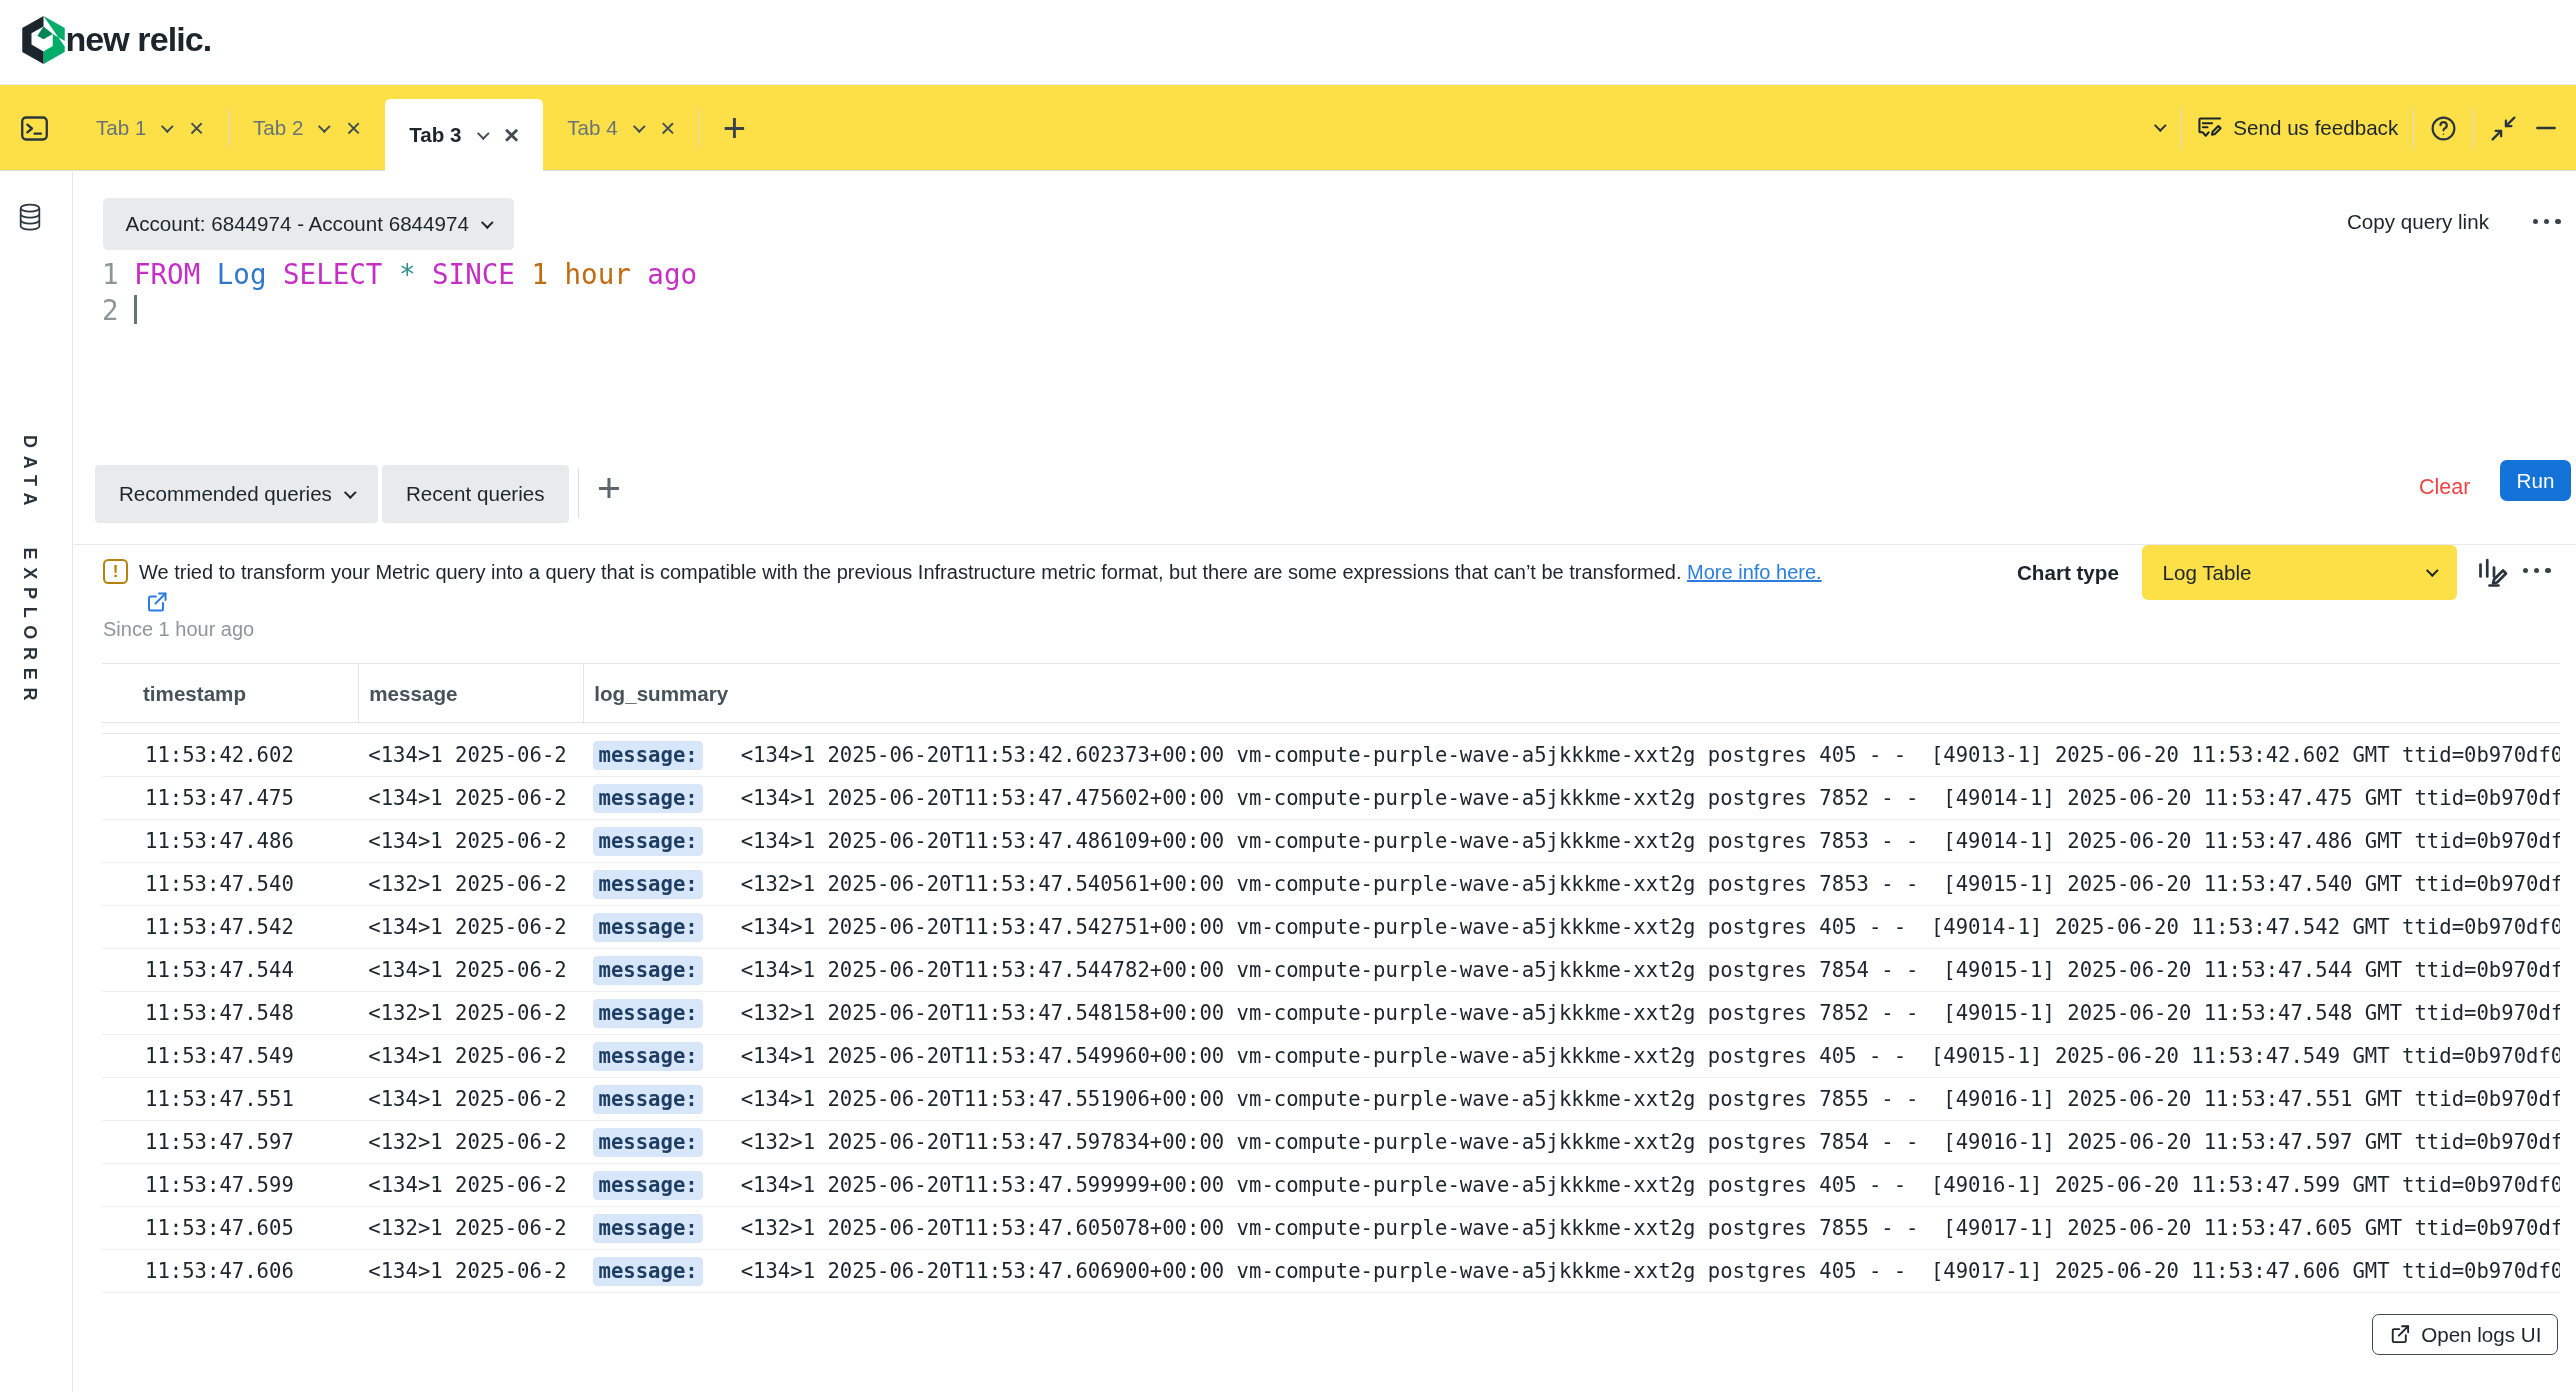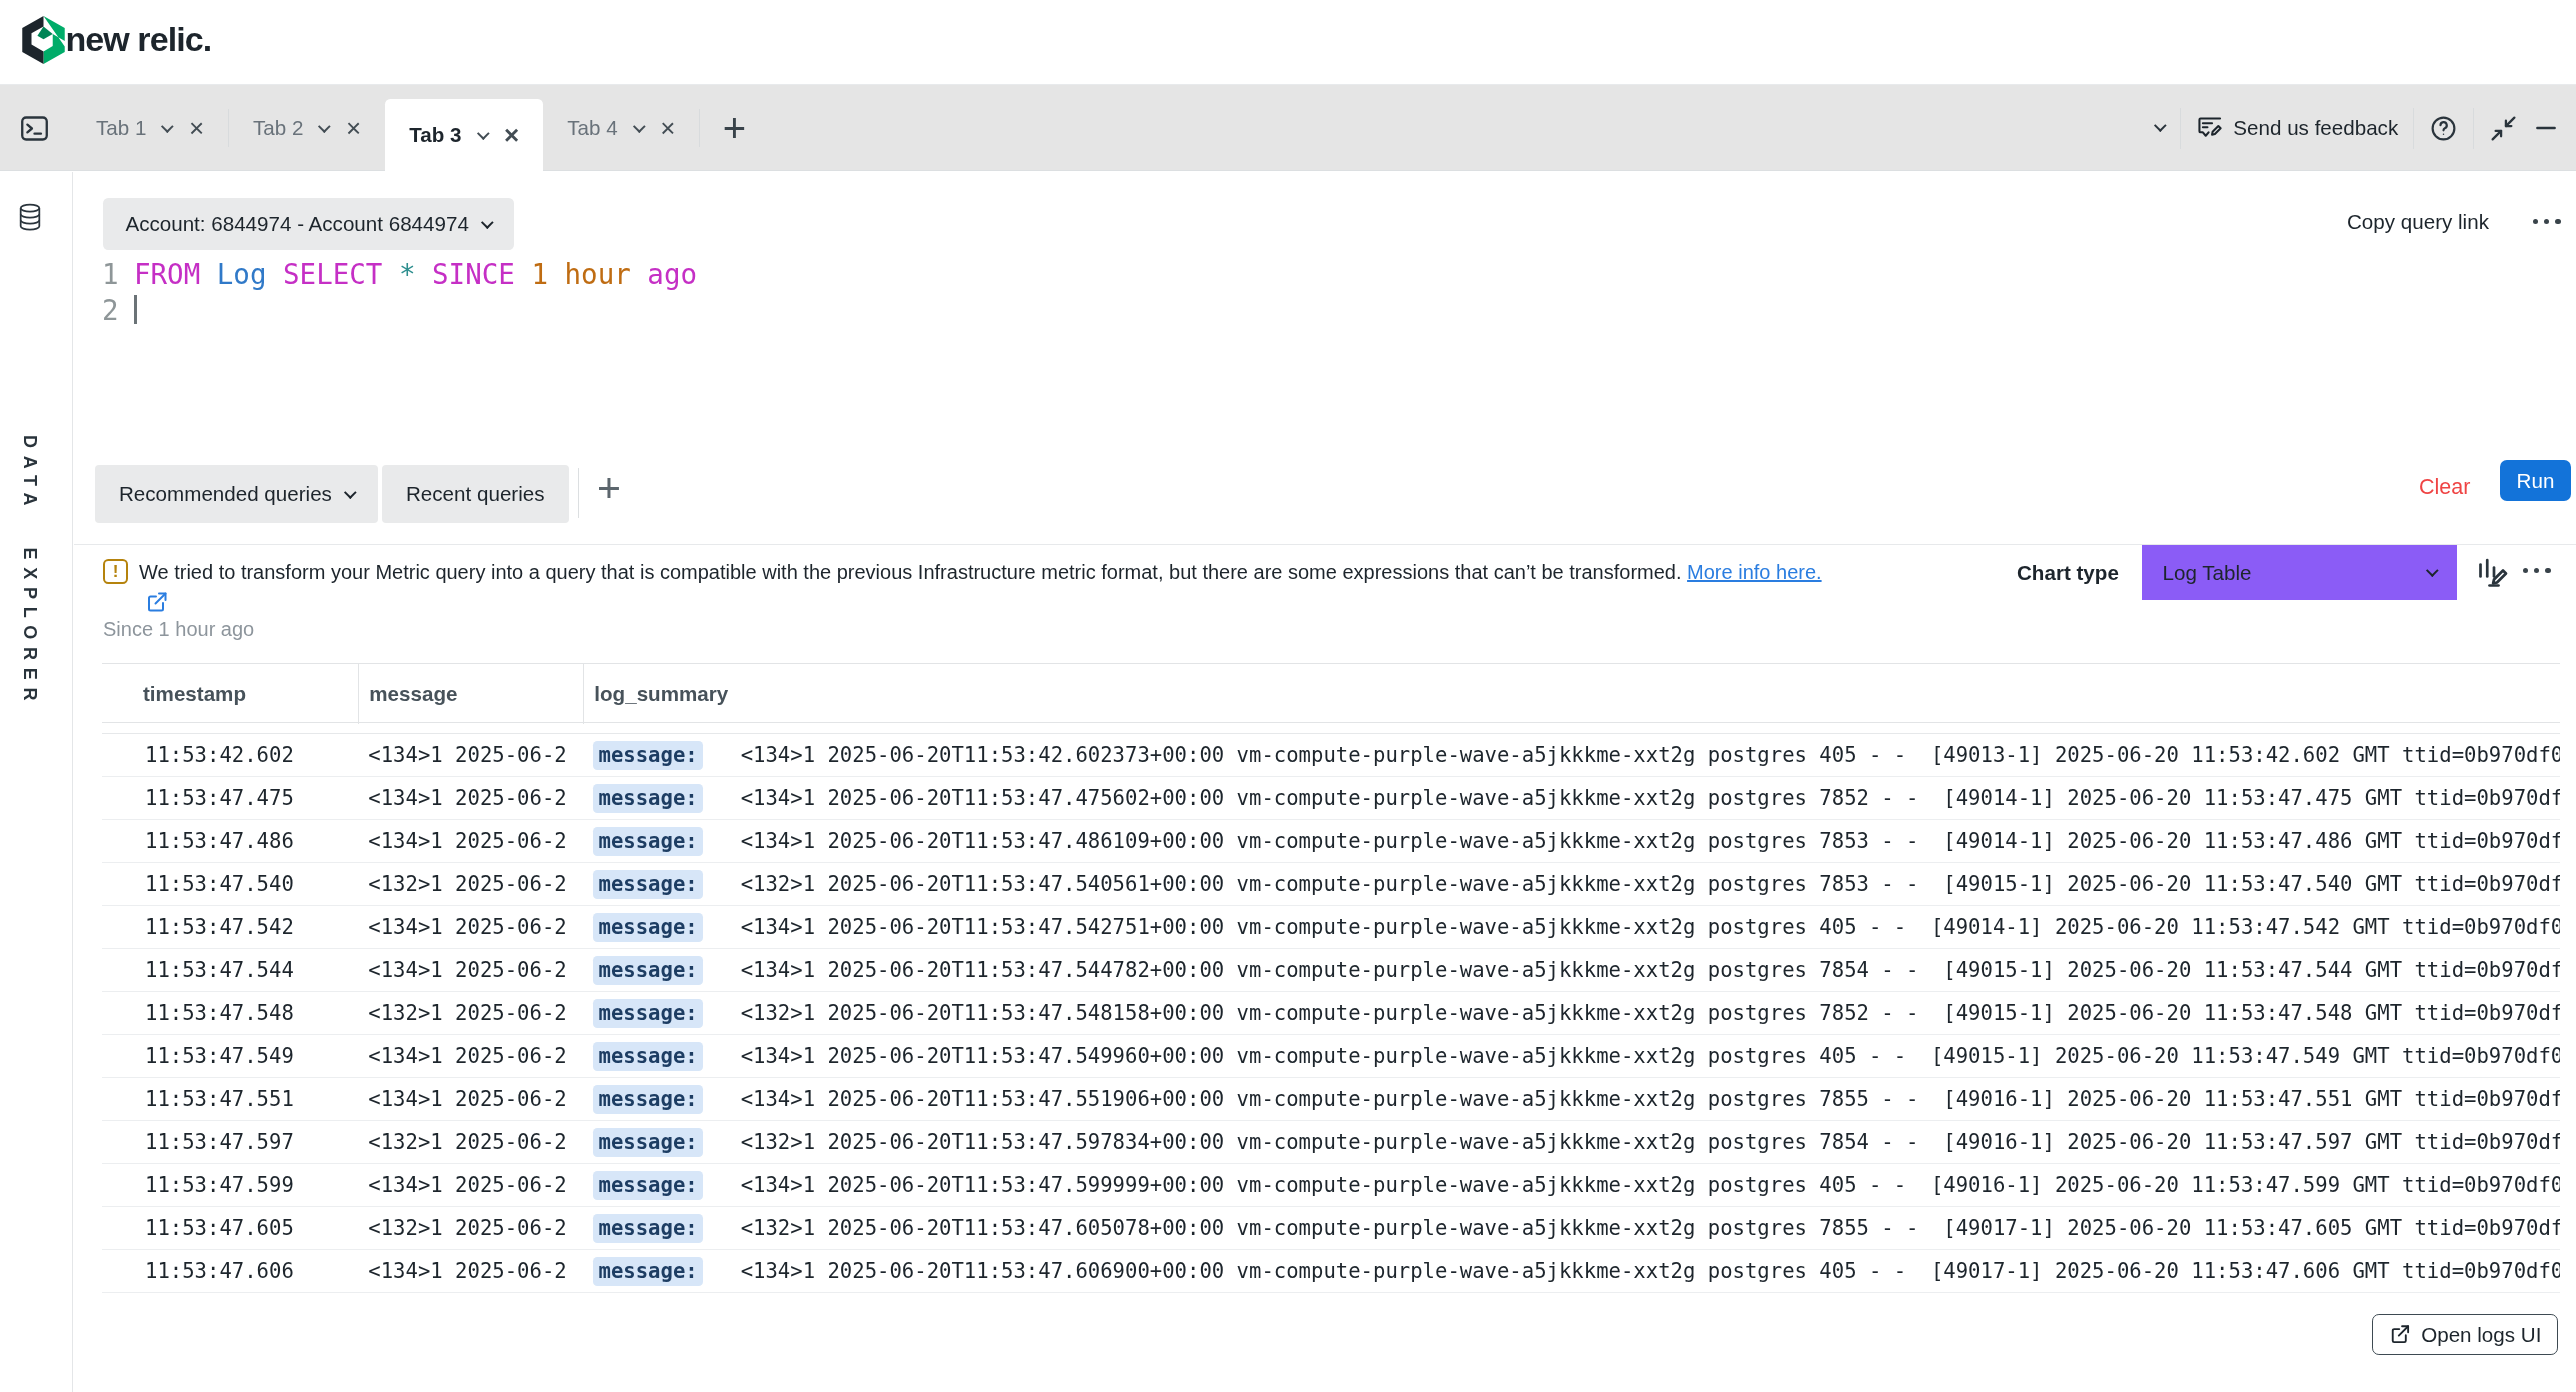--- a/index.html
+++ b/index.html
@@ -5,21 +5,21 @@
   * { margin:0; padding:0; box-sizing:border-box; }
   html,body { width:2576px; height:1392px; background:#fff; overflow:hidden;
     font-family:"Liberation Sans", sans-serif; color:#1d252c; }
 
   
   #app-header { position:absolute; left:0; top:0; width:2576px; height:85px; background:#fff; border-bottom:0.9px solid #e8eaec; }
   #logo { position:absolute; left:22.4px; top:15.5px; display:flex; align-items:center; gap:0; }
   #logo .wordmark { font-size:34px; font-weight:700; letter-spacing:-0.9px; color:#1d252c; }
 
   
-  #tabbar { position:absolute; left:0; top:85px; width:2576px; height:86px; background:#e5e5e5; border-bottom:0.9px solid #dcdfe1; }
+  #tabbar { position:absolute; left:0; top:85px; width:2576px; height:86px; background:#fde047; border-bottom:0.9px solid #dcdfe1; }
   #console-btn { position:absolute; left:19px; top:27.5px; width:31px; height:31px; color:#2a343c; }
   #tabs { position:absolute; left:72px; top:0; height:86px; display:flex; align-items:stretch; }
   .tab { position:relative; display:flex; align-items:center; gap:17px; padding:0 24px; font-size:20.6px; color:#69727a; cursor:default; }
   .tab .chev { margin-top:-3.4px; color:#434d54; }
   .tab .close { font-size:26px; color:#434d54; line-height:1; }
   .tab.active { background:#fff; color:#1d252c; font-weight:700; margin-top:13.8px; height:73px; border-radius:5.2px 5.2px 0 0; z-index:2; }
   .tab-divider { width:0.9px; height:38px; background:#d8dbdd; align-self:center; }
   #tab-add { display:flex; align-items:center; padding:0 22.4px; font-size:40px; font-weight:300; color:#39434a; }
   #tabbar-right { position:absolute; right:17px; top:0; height:86px; display:flex; align-items:center; gap:15px; color:#2a343c; }
   .vdiv { width:0.9px; height:41px; background:#d8dbdd; }
@@ -58,21 +58,21 @@
   #section-divider { position:absolute; left:74px; top:544px; width:2502px; height:0.9px; background:#e7e9eb; }
 
   
   #warn-icon { position:absolute; left:103px; top:559px; width:25px; height:25px; border:2.2px solid #b5830d; border-radius:5.2px;
     color:#b5830d; font-size:17px; font-weight:700; display:flex; align-items:center; justify-content:center; }
   #notice-text { position:absolute; left:139px; top:561px; font-size:20px; color:#1d252c; white-space:nowrap; }
   #notice-link { color:#2a7de0; }
   #notice-ext { position:absolute; left:145px; top:590px; color:#2a7de0; }
   #since-label { position:absolute; left:103px; top:618px; font-size:20px; color:#8d959c; }
   #chart-type-label { position:absolute; left:2017px; top:561px; font-size:20.6px; font-weight:700; }
-  #chart-type-select { position:absolute; left:2142px; top:545px; width:315px; height:55px; background:#8b5cf6; border-radius:0;
+  #chart-type-select { position:absolute; left:2142px; top:545px; width:315px; height:55px; background:#fde047; border-radius:6px;
     display:flex; align-items:center; justify-content:space-between; padding:0 20.6px; font-size:20.6px; color:#1d252c; }
   #chart-edit-icon { position:absolute; left:2473px; top:554px; color:#2a343c; }
   #chart-kebab { position:absolute; left:2523px; top:568px; }
 
   
   #results { position:absolute; left:102px; top:663px; width:2458px; }
   .tgrid { display:grid; grid-template-columns:256px 225px 1fr; }
   #thead { border-top:0.9px solid #e2e4e6; border-bottom:0.9px solid #e2e4e6; height:60px; align-items:center; }
   #thead .th { font-size:20.6px; font-weight:600; color:#47525a; }
   .th-ts { padding-left:41px; }

